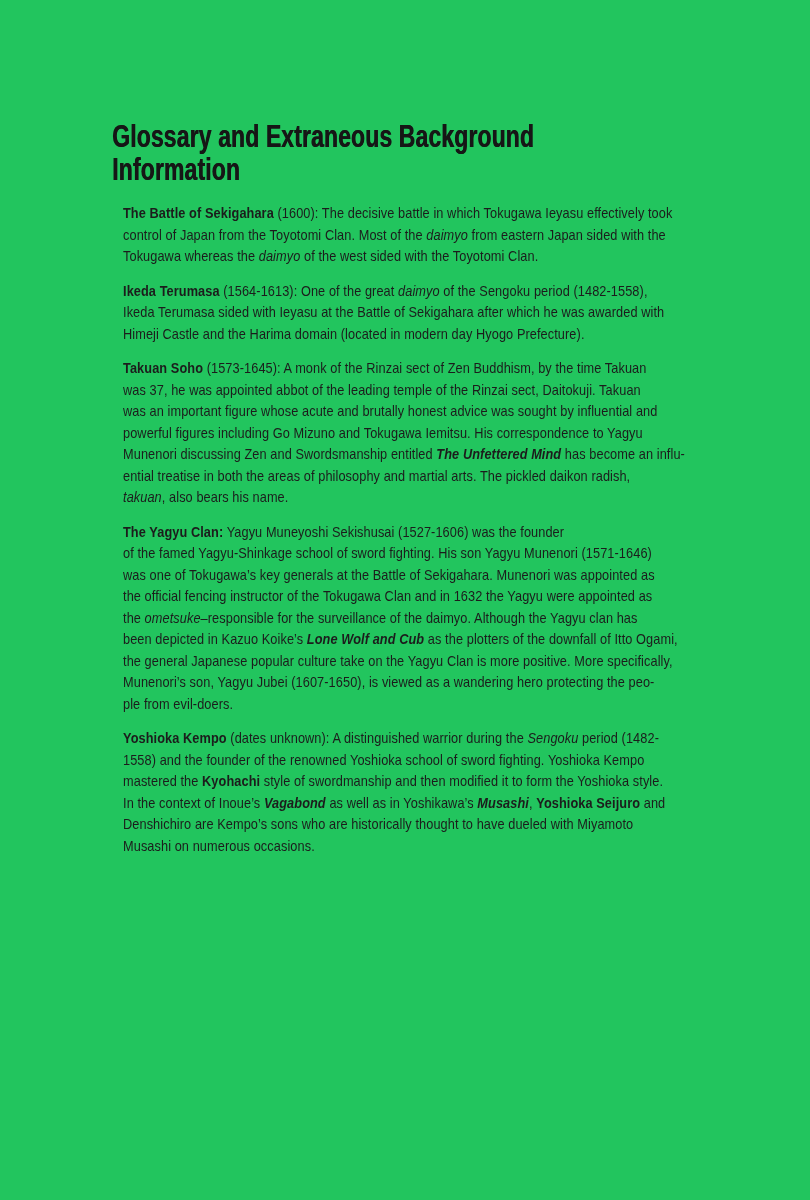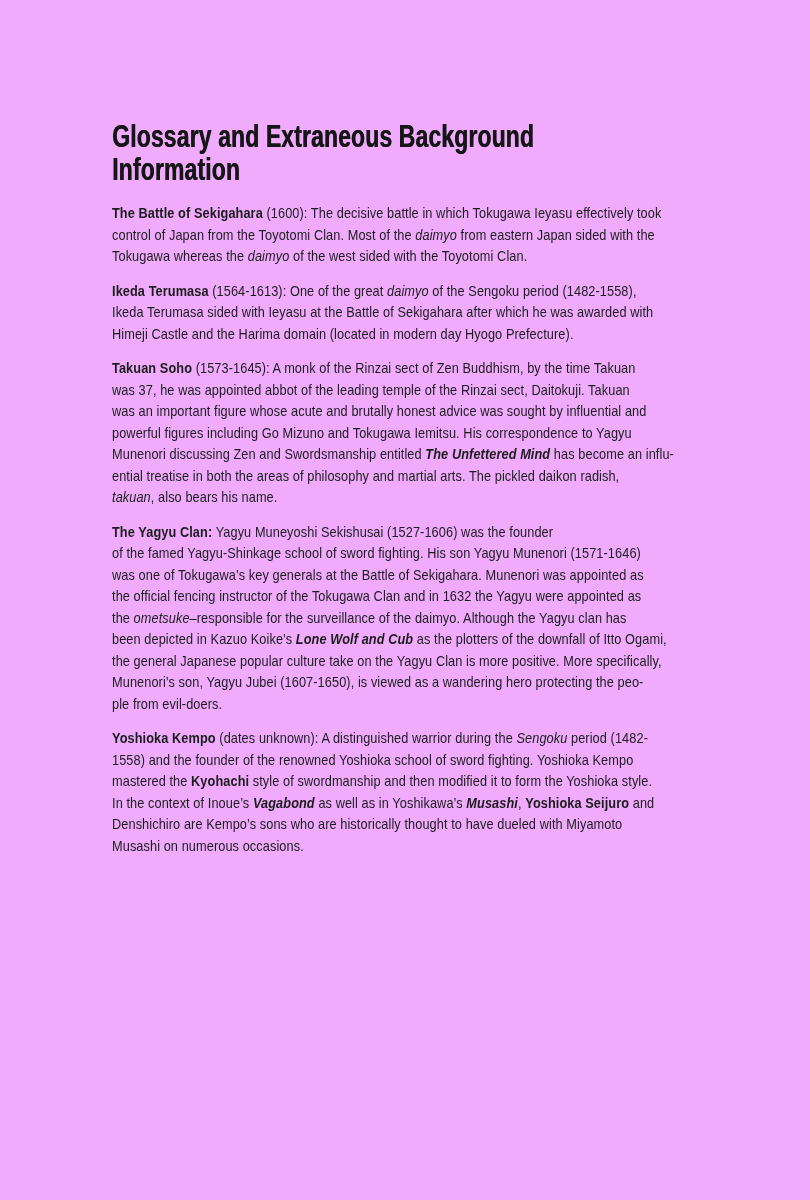--- a/index.html
+++ b/index.html
@@ -4,21 +4,21 @@
 <style>
   html, body {
     margin: 0;
     padding: 0;
     background: #ffffff;
   }
   .page {
     position: relative;
     width: 810px;
     height: 1200px;
-    background: #f0abfc;
+    background: #22c55e;
     overflow: hidden;
     font-family: "Liberation Sans", sans-serif;
     color: #1c1c1c;
   }
   .content {
     position: absolute;
     left: 112px;
     top: 120px;
     width: 660px;
   }
@@ -31,20 +31,21 @@
     letter-spacing: 0.2px;
     color: #161616;
     text-shadow: 0.7px 0 0 currentColor;
   }
   .title .tline {
     white-space: nowrap;
     height: 33px;
   }
   .entries {
     margin-top: 16px;
+    margin-left: 11px;
   }
   .para {
     margin: 0 0 13px 0;
     transform: scaleX(0.85);
     transform-origin: 0 0;
   }
   .line {
     white-space: nowrap;
     font-size: 15px;
     line-height: 21.5px;

